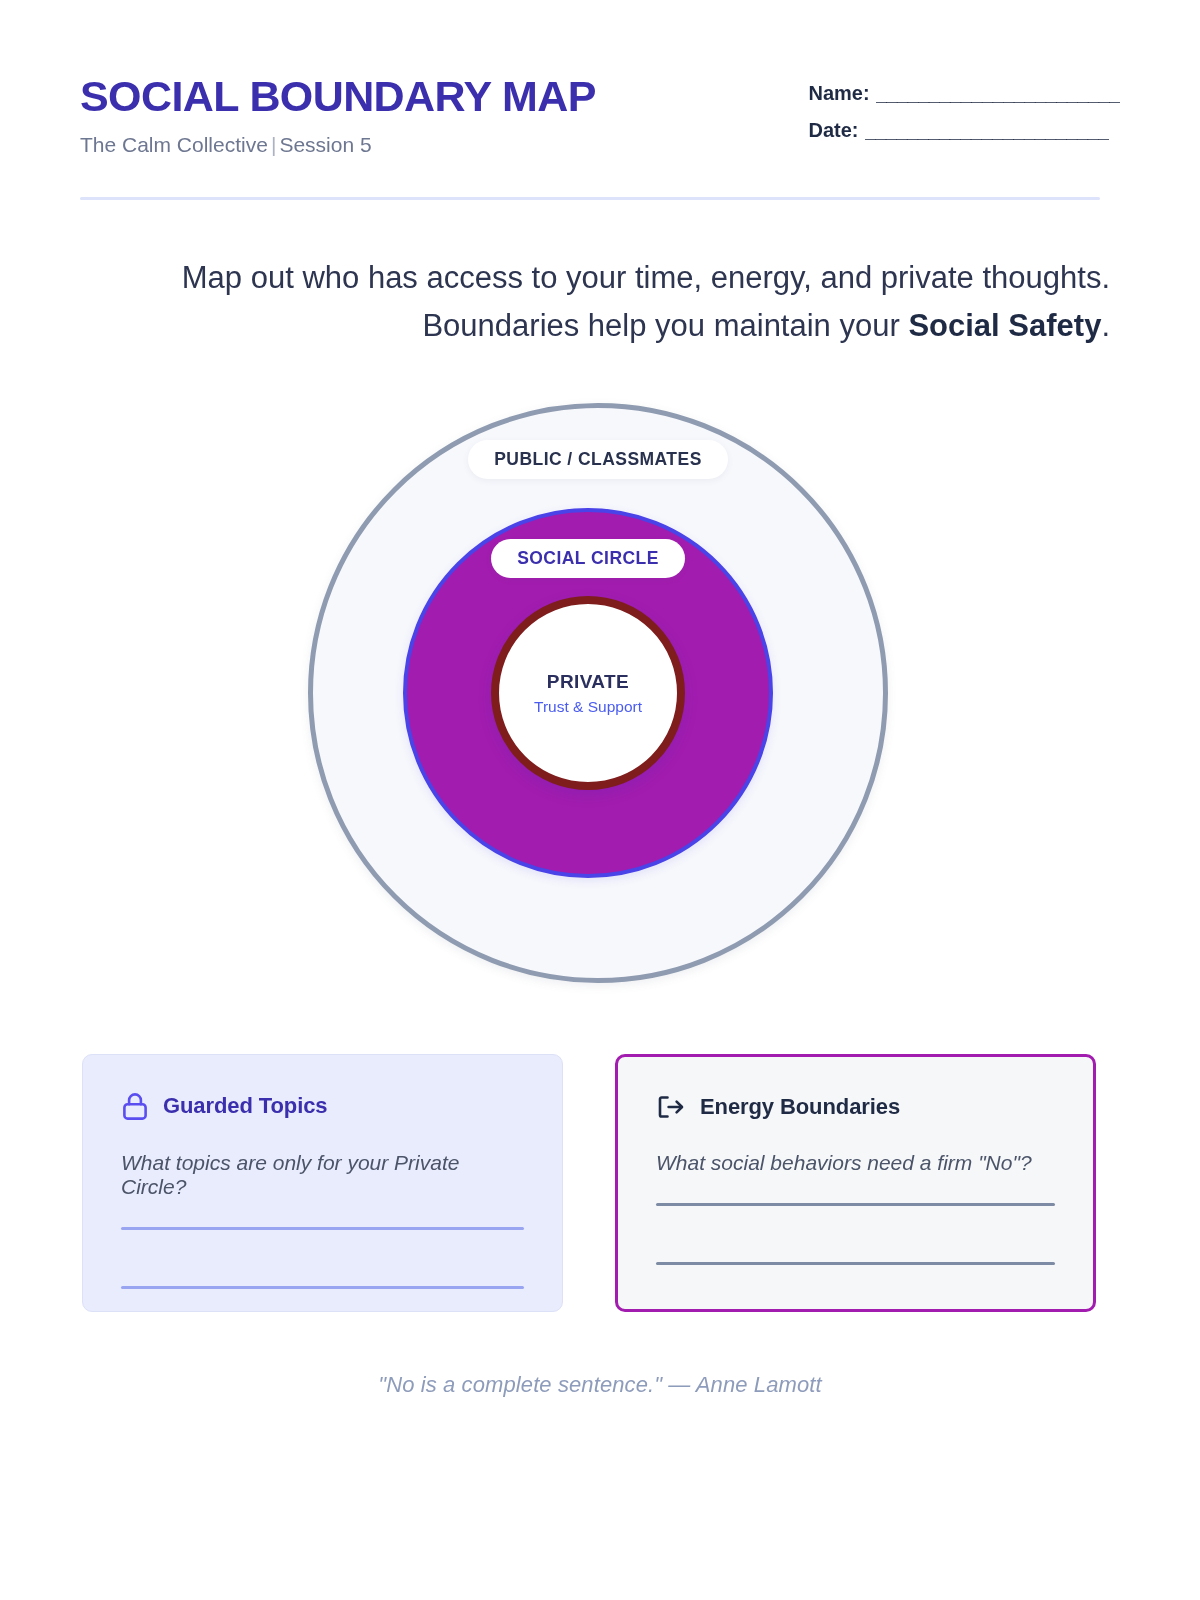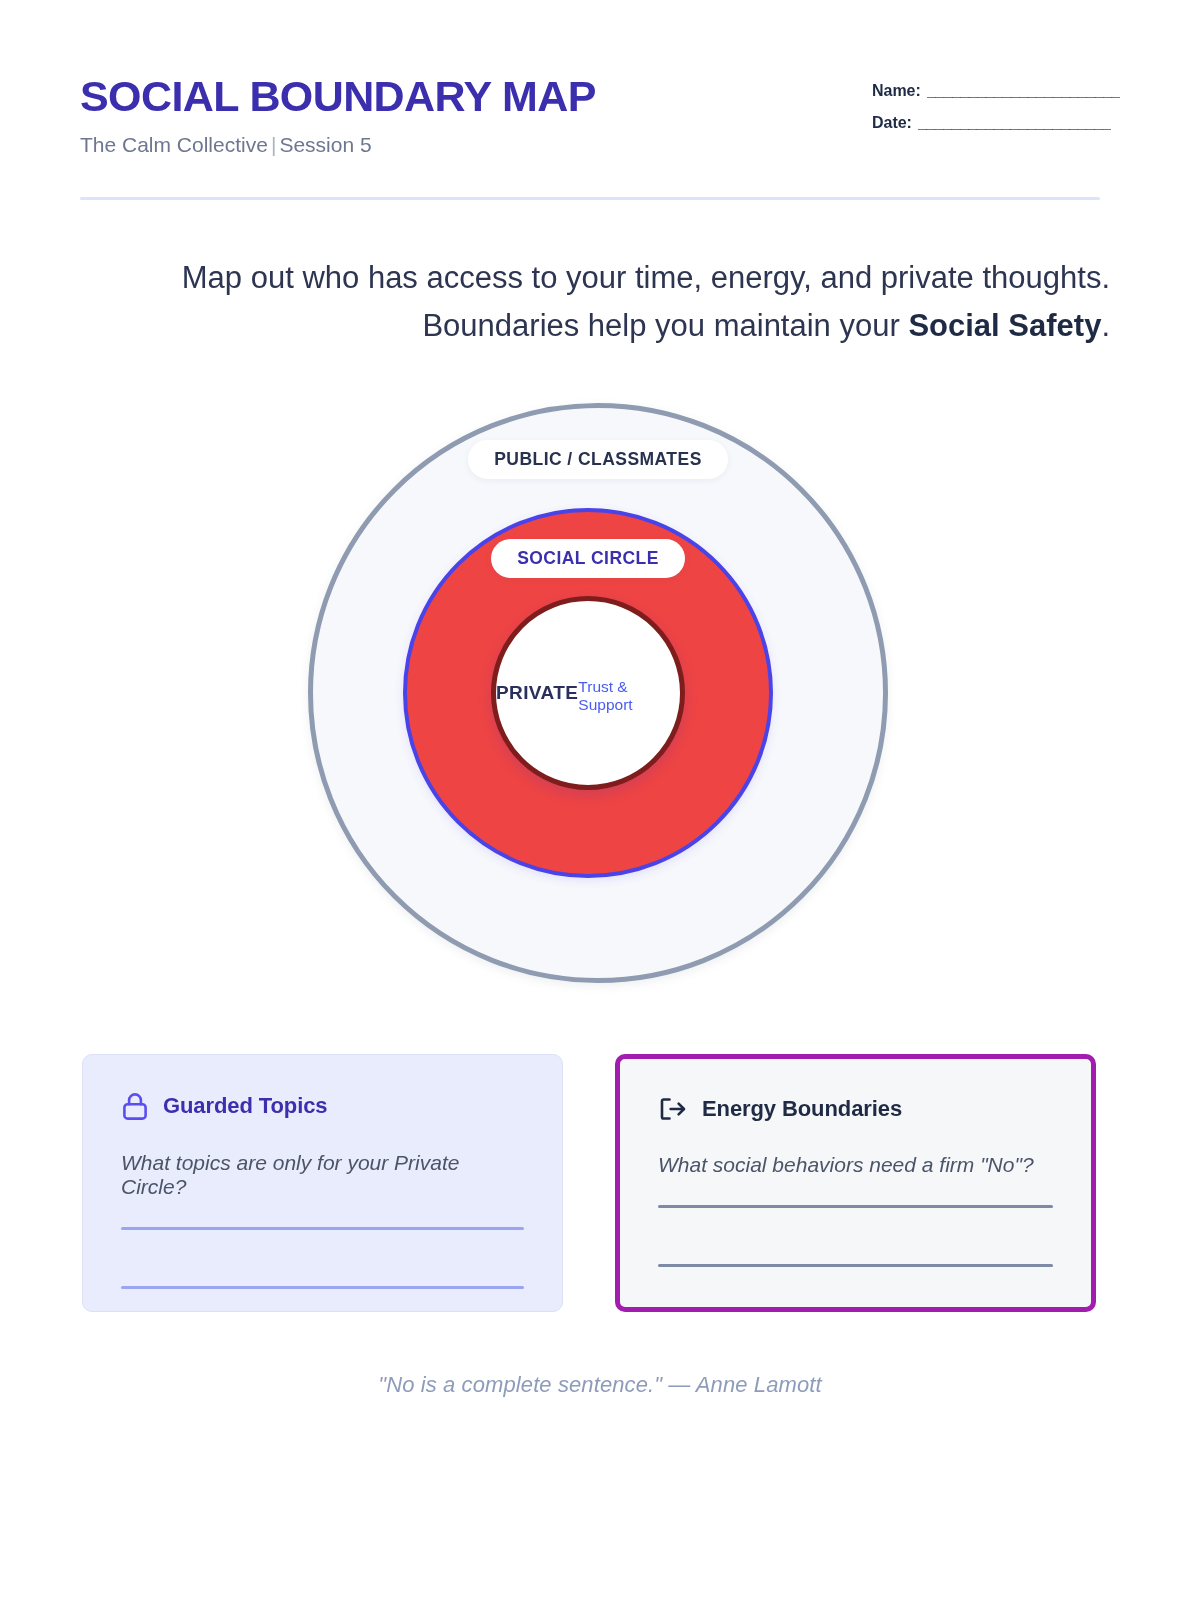--- a/index.html
+++ b/index.html
@@ -54,21 +54,21 @@
     padding: 0 3px;
   }
 
   .header-right {
     padding-top: 12px;
     text-align: left;
   }
   .field-row {
     display: flex;
     align-items: center;
-    font-size: 16px;
+    font-size: 20px;
     font-weight: bold;
     color: #1f2a44;
     white-space: nowrap;
   }
   .field-row + .field-row { margin-top: 14px; }
   .field-label { margin-right: 6px; }
   .field-rule {
     letter-spacing: -0.5px;
     font-weight: bold;
     color: #1f2a44;
@@ -118,32 +118,32 @@
     left: 10px; top: 0;
     width: 580px; height: 580px;
     background: #f7f8fc;
     border: 5px solid #8e9bb0;
     box-shadow: 0 3px 10px rgba(90,100,130,0.10);
   }
 
   .ring-middle {
     left: 105px; top: 105px;
     width: 370px; height: 370px;
-    background: #ef4444;
+    background: #a21caf;
     border: 4px solid #4a43e8;
     box-shadow: 0 3px 10px rgba(74,67,232,0.12);
   }
 
   .ring-inner {
     left: 193px; top: 193px;
     width: 194px; height: 194px;
     background: #ffffff;
-    border: 5px solid #7f1d1d;
+    border: 8px solid #7f1d1d;
     align-items: center;
-    flex-direction: row;
+    flex-direction: column;
     justify-content: center;
     box-shadow: 0 5px 14px rgba(50,44,180,0.16);
   }
 
   .ring-pill {
     position: absolute;
     background: #ffffff;
     border-radius: 22px;
     padding: 9px 26px;
     font-size: 17.5px;
@@ -191,21 +191,21 @@
     border-radius: 10px;
     padding: 36px 38px 0 38px;
   }
 
   .card-guarded {
     background: #e9ecfc;
     border: 1px solid #dde1f8;
   }
   .card-energy {
     background: #f6f7f9;
-    border: 5px solid #a21caf;
+    border: 3px solid #a21caf;
   }
 
   .card-head {
     display: flex;
     align-items: center;
     gap: 14px;
   }
 
   .card-icon { flex: 0 0 auto; display: block; line-height: 0; }
 

